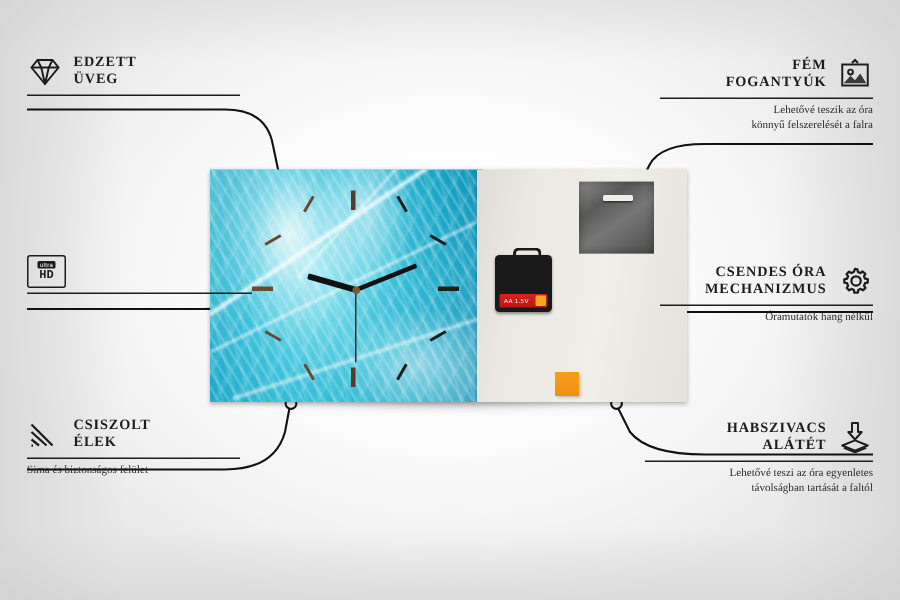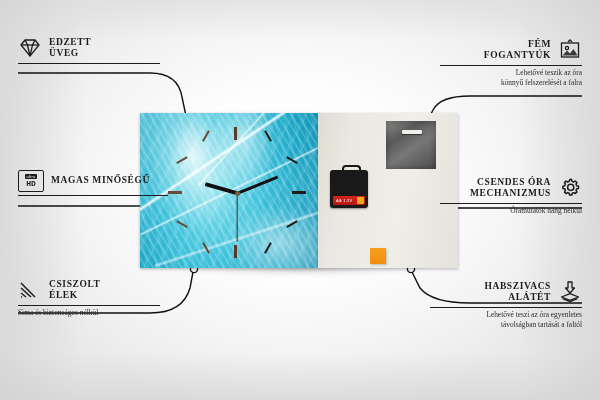--- a/index.html
+++ b/index.html
@@ -350,21 +350,20 @@
     <div class="co-rule"></div>
   </div>
 
   <div class="callout co-left" style="left:18px; top:170px; width:150px;">
     <div class="co-head">
       <span class="hd-badge">
         <span class="hd-ultra">ultra</span>
         <span class="hd-main">HD</span>
       </span>
       <span>
-        <div class="co-title">MAGAS MINŐSÉGŰ</div>
       </span>
     </div>
     <div class="co-rule"></div>
   </div>
 
   <div class="callout co-left" style="left:18px; top:278px; width:142px;">
     <div class="co-head">
       <span class="co-icon">
         <svg viewBox="0 0 24 24" fill="none" stroke="currentColor" stroke-width="1.5">
           <path d="M3 5 L17 19"></path>
@@ -372,21 +371,21 @@
             <path d="M3 15 L8 19"></path>
             <path d="M3 19 L4 19"></path>
         </svg>
       </span>
       <span>
         <div class="co-title">CSISZOLT</div>
         <div class="co-title">ÉLEK</div>
       </span>
     </div>
     <div class="co-rule"></div>
-    <div class="co-desc">Sima és biztonságos nélkül</div>
+    <div class="co-desc">Sima és biztonságos felület</div>
   </div>
 
   <div class="callout co-right" style="left:440px; top:38px; width:142px;">
     <div class="co-head">
       <span>
         <div class="co-title">FÉM</div>
         <div class="co-title">FOGANTYÚK</div>
       </span>
       <span class="co-icon">
         <svg viewBox="0 0 24 24" fill="none" stroke="currentColor" stroke-width="1.3">

